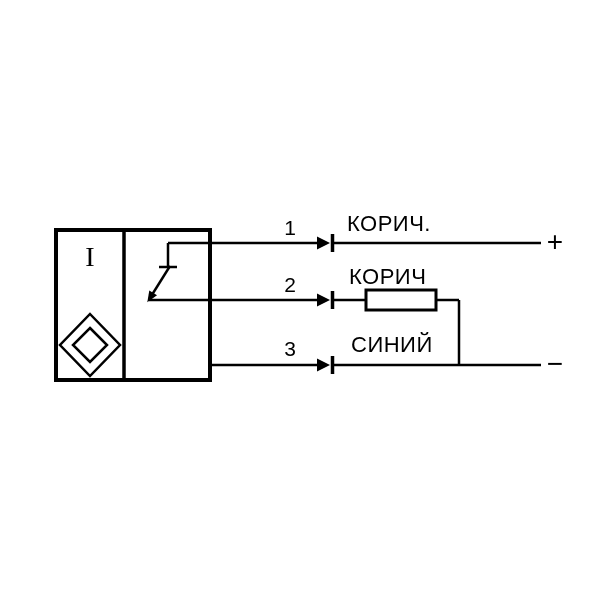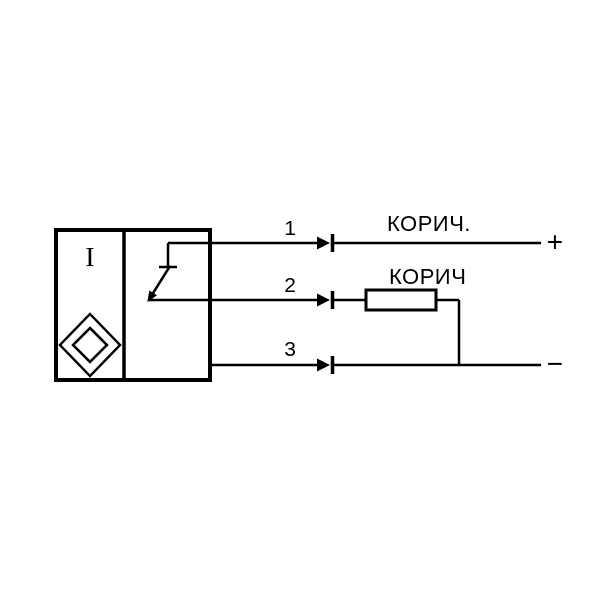--- a/index.html
+++ b/index.html
@@ -23,21 +23,21 @@
   }
   .lbl {
     position: absolute;
     color: #000;
     font-family: "Liberation Sans", sans-serif;
     line-height: 1;
     white-space: nowrap;
     user-select: none;
   }
   .pin-num   { font-size: 21px; width: 20px; text-align: center; }
-  .color-lbl { font-size: 22px; letter-spacing: 0.5px; margin-left: 40px; }
+  .color-lbl { font-size: 22px; letter-spacing: 0.5px; }
   .term-lbl  { font-size: 28px; width: 22px; text-align: center; }
   .body-lbl  { font-family: "Liberation Serif", serif; font-size: 28px; width: 20px; text-align: center; }
 </style>
 </head>
 <body>
 
 <div class="canvas">
 
   <svg class="schematic" width="600" height="600" viewBox="0 0 600 600">
 
@@ -72,17 +72,18 @@
   </svg>
 
   <div class="lbl body-lbl" style="left:80px; top:243px;">I</div>
 
   <div class="lbl pin-num" style="left:280px; top:217px;">1</div>
   <div class="lbl pin-num" style="left:280px; top:274px;">2</div>
   <div class="lbl pin-num" style="left:280px; top:338px;">3</div>
 
   <div class="lbl color-lbl" style="left:347px; top:213px;">КОРИЧ.</div>
   <div class="lbl color-lbl" style="left:349px; top:266px;">КОРИЧ</div>
+  <div class="lbl color-lbl" style="left:351px; top:334px;">СИНИЙ</div>
 
   <div class="lbl term-lbl" style="left:544px; top:228px;">+</div>
   <div class="lbl term-lbl" style="left:544px; top:350px;">−</div>
 
 </div>
 
 </body></html>

